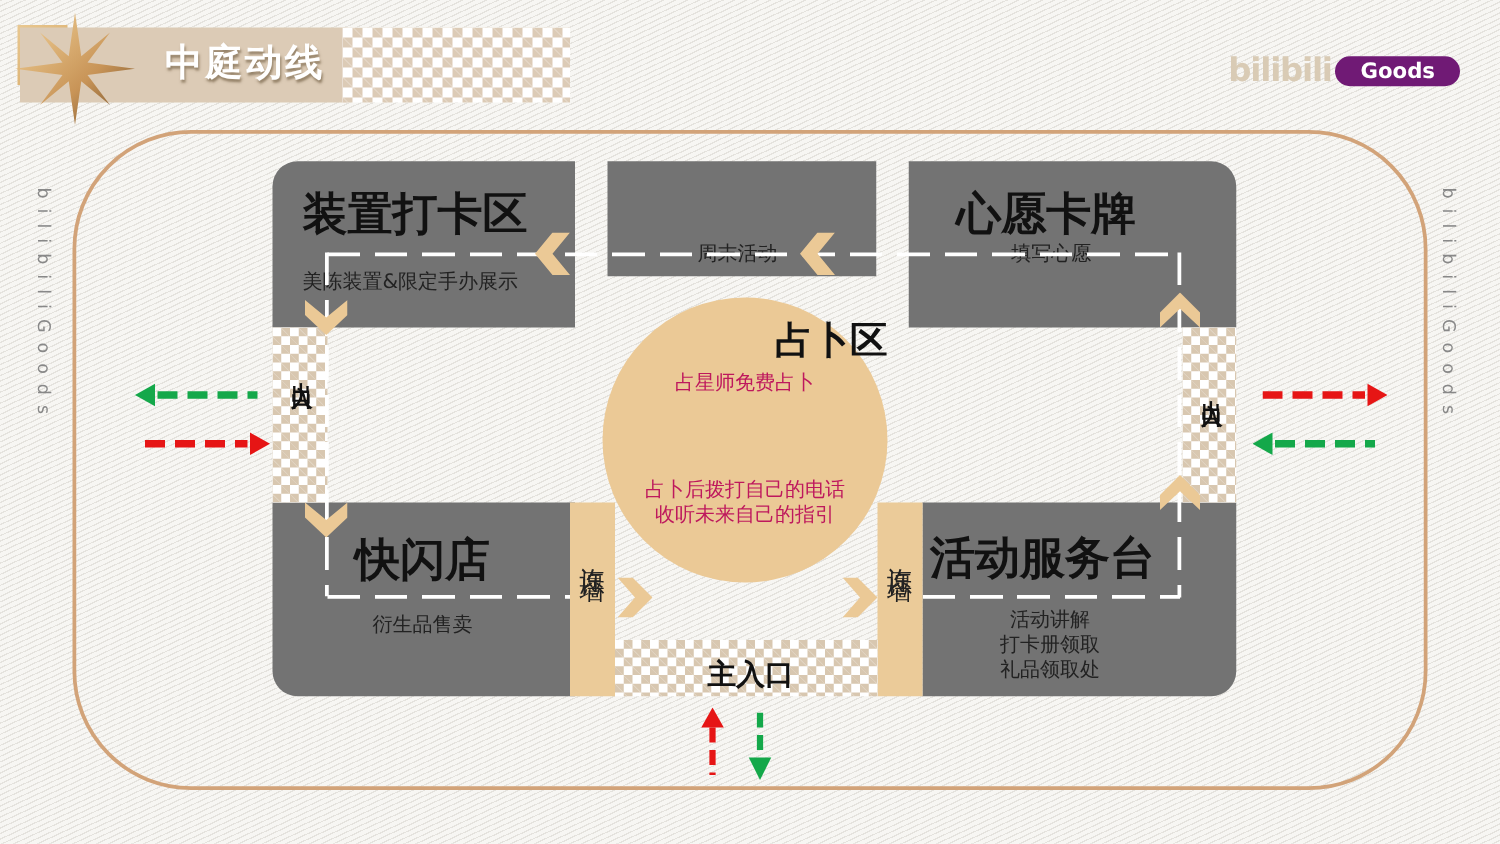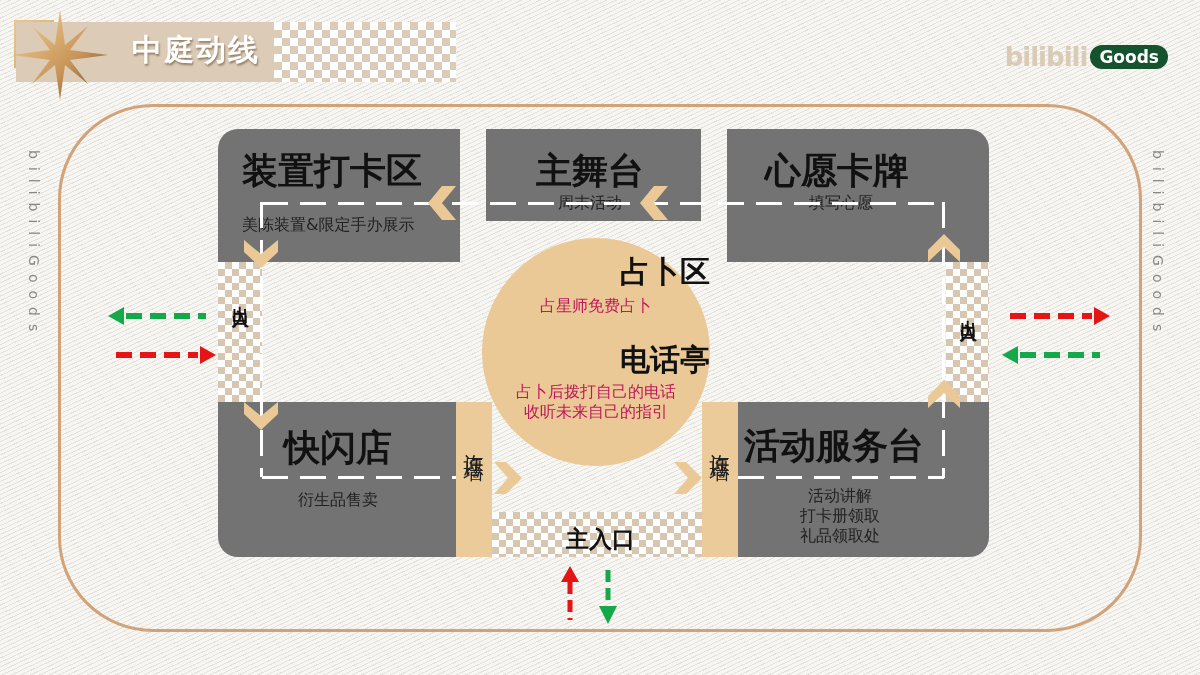--- a/index.html
+++ b/index.html
@@ -21,21 +21,21 @@
         linear-gradient(45deg, #dccbb6 25%, transparent 25%, transparent 75%, #dccbb6 75%),
         linear-gradient(45deg, #dccbb6 25%, transparent 25%, transparent 75%, #dccbb6 75%);
       background-size: 16px 16px; background-position: 0 0, 8px 8px; }
     .hdr-title { left: 112px; top: 30px; font-size: 30px; font-weight: bold; color: #fff;
       font-family: "DejaVu Serif", "Liberation Serif", serif; letter-spacing: 2px;
       text-shadow: 1px 2px 2px rgba(90,70,40,0.55); margin-left: 20px; }
     .hdr-star { left: 10px; top: 10px; width: 100px; height: 90px; }
 
     .brand { right: 32px; top: 42px; display: flex; align-items: center; gap: 3px; color: #d9cbb5; justify-content: center; }
     .brand-b { font-size: 26px; font-weight: bold; letter-spacing: -1px; font-family: "DejaVu Sans", sans-serif; }
-    .brand-pill { background: #14532d; color: #fff; border-radius: 14px; padding: 2px 9px; font-size: 17px; font-weight: bold; }
+    .brand-pill { background: #701a75; color: #fff; border-radius: 14px; padding: 2px 20px; font-size: 17px; font-weight: bold; }
 
     .vtext { top: 150px; font-size: 14px; color: #888; writing-mode: vertical-rl; letter-spacing: 8px; font-family: "DejaVu Sans", sans-serif; }
 
     .frame { left: 58px; top: 104px; width: 1084px; height: 528px; border: 3px solid #d2a379; border-radius: 95px; }
 
     .room { background: #737373; }
     .room-title { position: absolute; font-size: 36px; font-weight: bold; color: #111; white-space: nowrap; }
     .room-sub { position: absolute; font-size: 16px; color: #222; white-space: nowrap; text-align: center; }
 
     .checker-v, .checker-h {
@@ -85,21 +85,20 @@
 <div class="abs vtext" style="left:26px;">bilibiliGoods</div>
 <div class="abs vtext" style="left:1150px;">bilibiliGoods</div>
 
 <div class="abs frame"></div>
 
 <div class="abs room" style="left:218px; top:129px; width:242px; height:133px; border-radius:20px 0 0 0;">
   <div class="room-title" style="left:24px; top:18px;">装置打卡区</div>
   <div class="room-sub" style="left:24px; top:86px;">美陈装置&amp;限定手办展示</div>
 </div>
 <div class="abs room" style="left:486px; top:129px; width:215px; height:92px;">
-  <div class="room-title" style="left:50px; top:18px;">主舞台</div>
   <div class="room-sub" style="left:72px; top:64px;">周末活动</div>
 </div>
 <div class="abs room" style="left:727px; top:129px; width:262px; height:133px; border-radius:0 20px 0 0;">
   <div class="room-title" style="left:38px; top:18px;">心愿卡牌</div>
   <div class="room-sub" style="left:82px; top:64px;">填写心愿</div>
 </div>
 <div class="abs room" style="left:218px; top:402px; width:242px; height:155px; border-radius:0 0 0 20px;">
   <div class="room-title" style="left:66px; top:22px;">快闪店</div>
   <div class="room-sub" style="left:80px; top:88px;">衍生品售卖</div>
 </div>
@@ -125,21 +124,20 @@
 <div class="abs checker-v" style="left:946px; top:262px; width:43px; height:140px;">
   <div class="gate-label" style="left:12px; top:44px;">出入口</div>
 </div>
 <div class="abs checker-h" style="left:492px; top:512px; width:210px; height:45px;">
   <div style="position:absolute; left:74px; top:12px; font-size:23px; font-weight:bold; color:#111;text-align:right;">主入口</div>
 </div>
 
 <div class="abs circle">
   <div class="c-title" style="top:14px;">占卜区</div>
   <div class="c-sub" style="top:58px;">占星师免费占卜</div>
-  <div class="c-title" style="top:102px;">电话亭</div>
   <div class="c-sub" style="top:164px;">收听未来自己的指引</div>
   <div class="c-sub" style="top:144px;">占卜后拨打自己的电话</div>
 </div>
 
 <div class="abs dash-h" style="left:262px; top:202px; width:680px;"></div>
 <div class="abs dash-v" style="left:260px; top:202px; height:275px;"></div>
 <div class="abs dash-h" style="left:262px; top:476px; width:194px;"></div>
 <div class="abs dash-h" style="left:738px; top:476px; width:206px;"></div>
 <div class="abs dash-v" style="left:942px; top:202px; height:276px;"></div>
 

